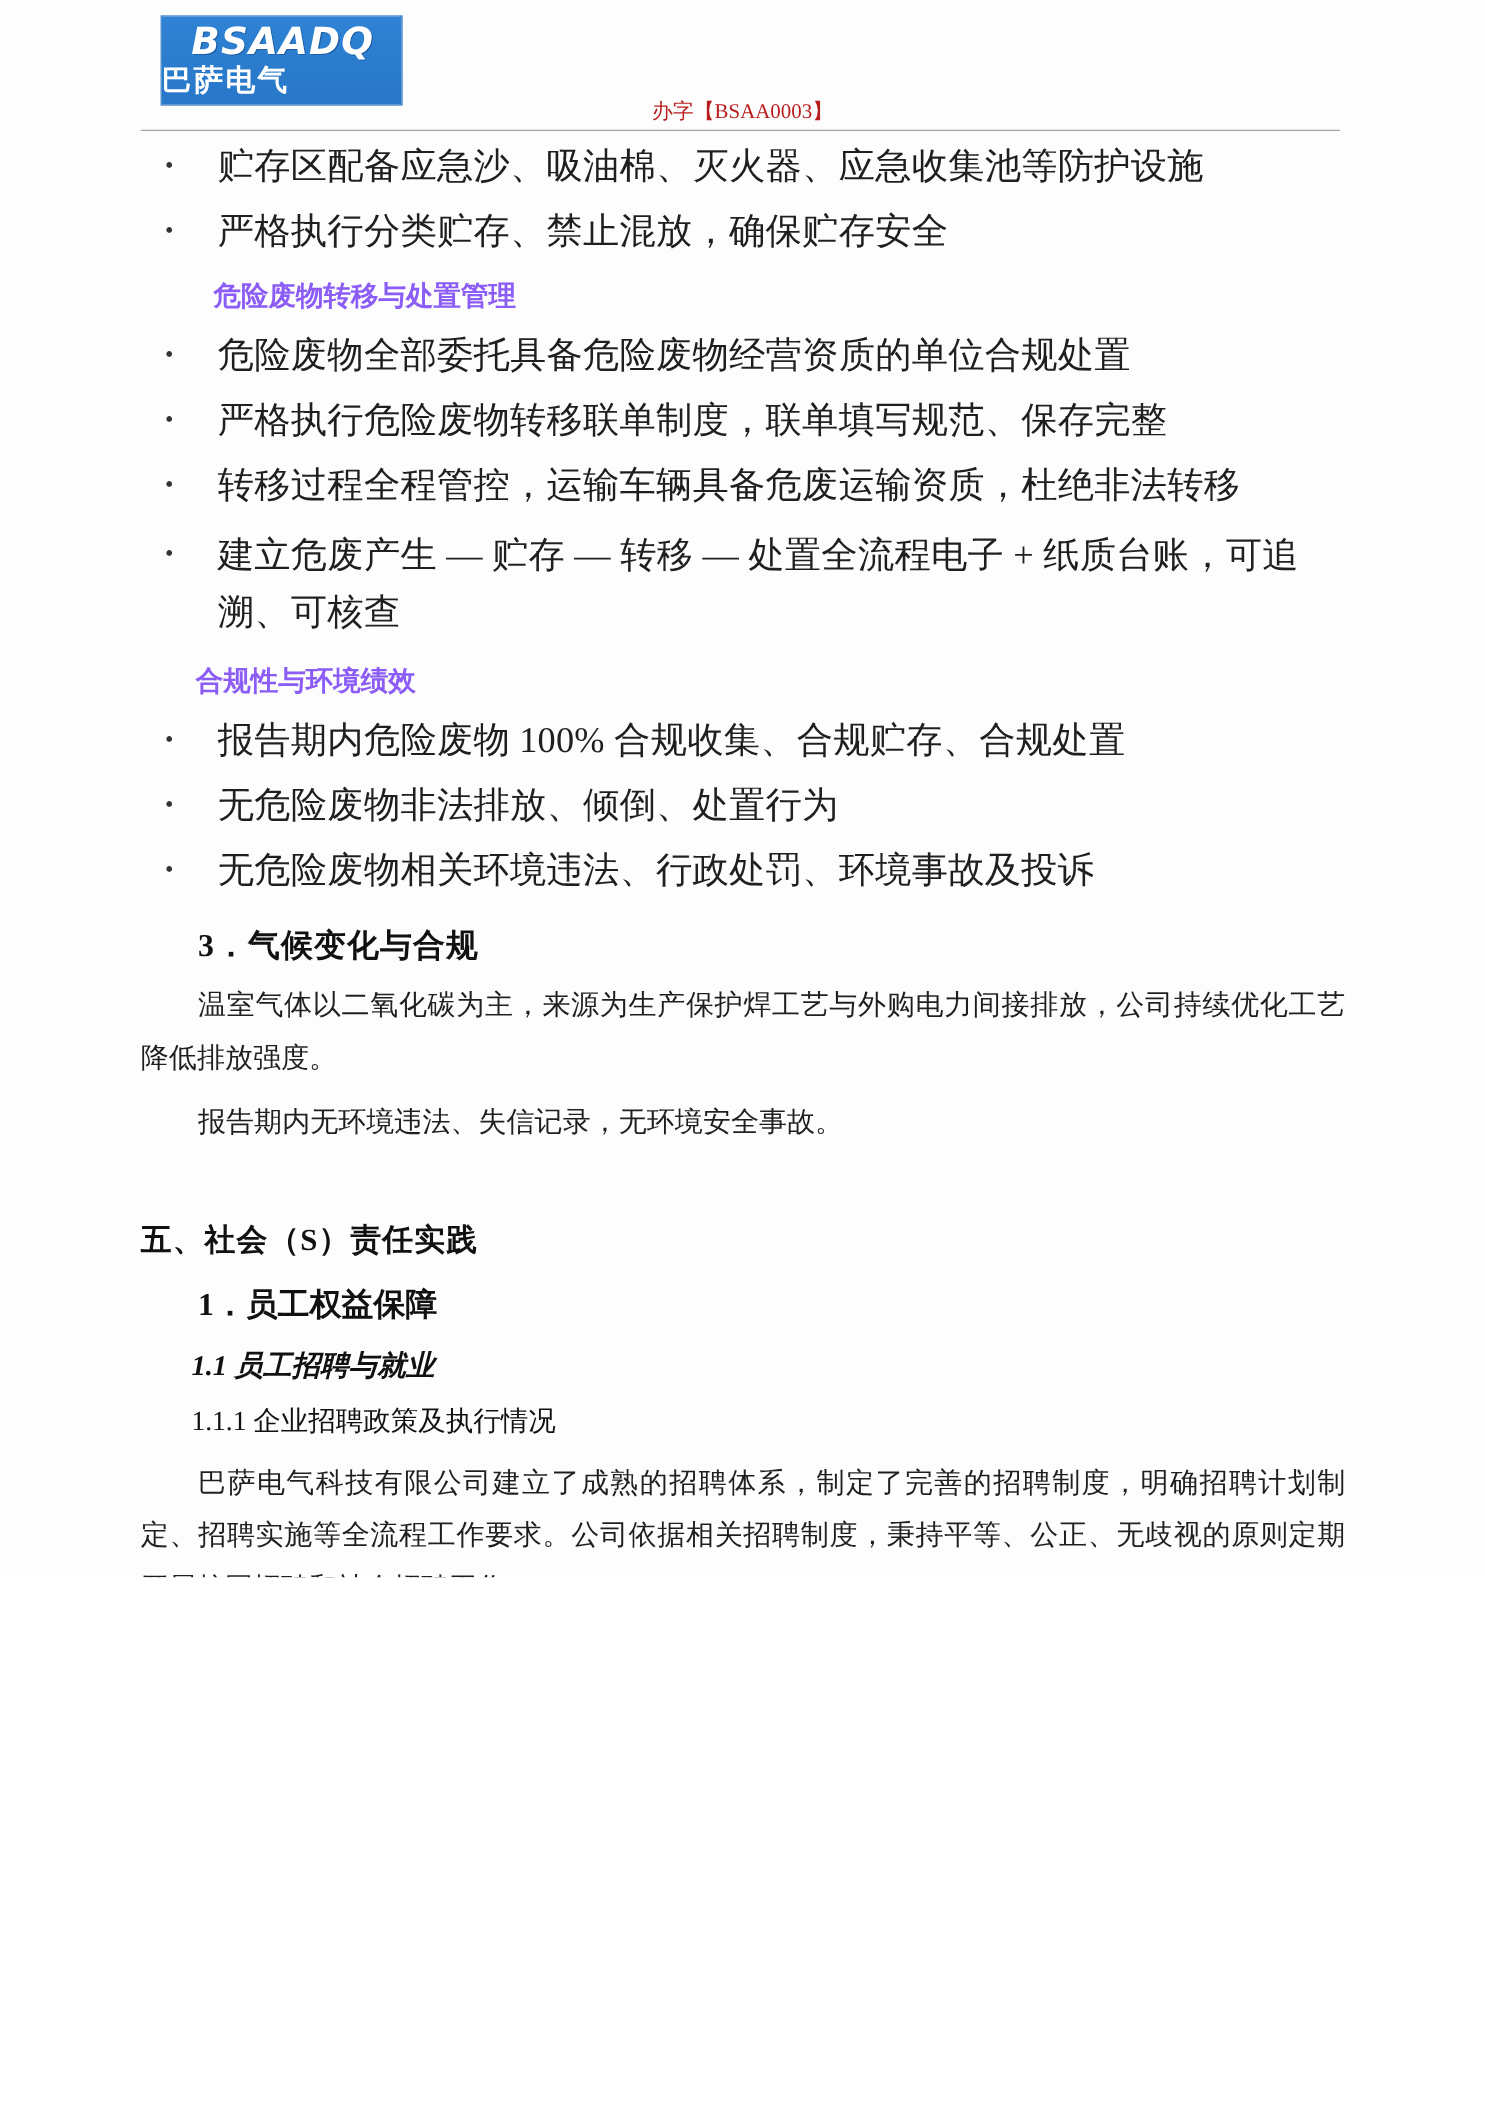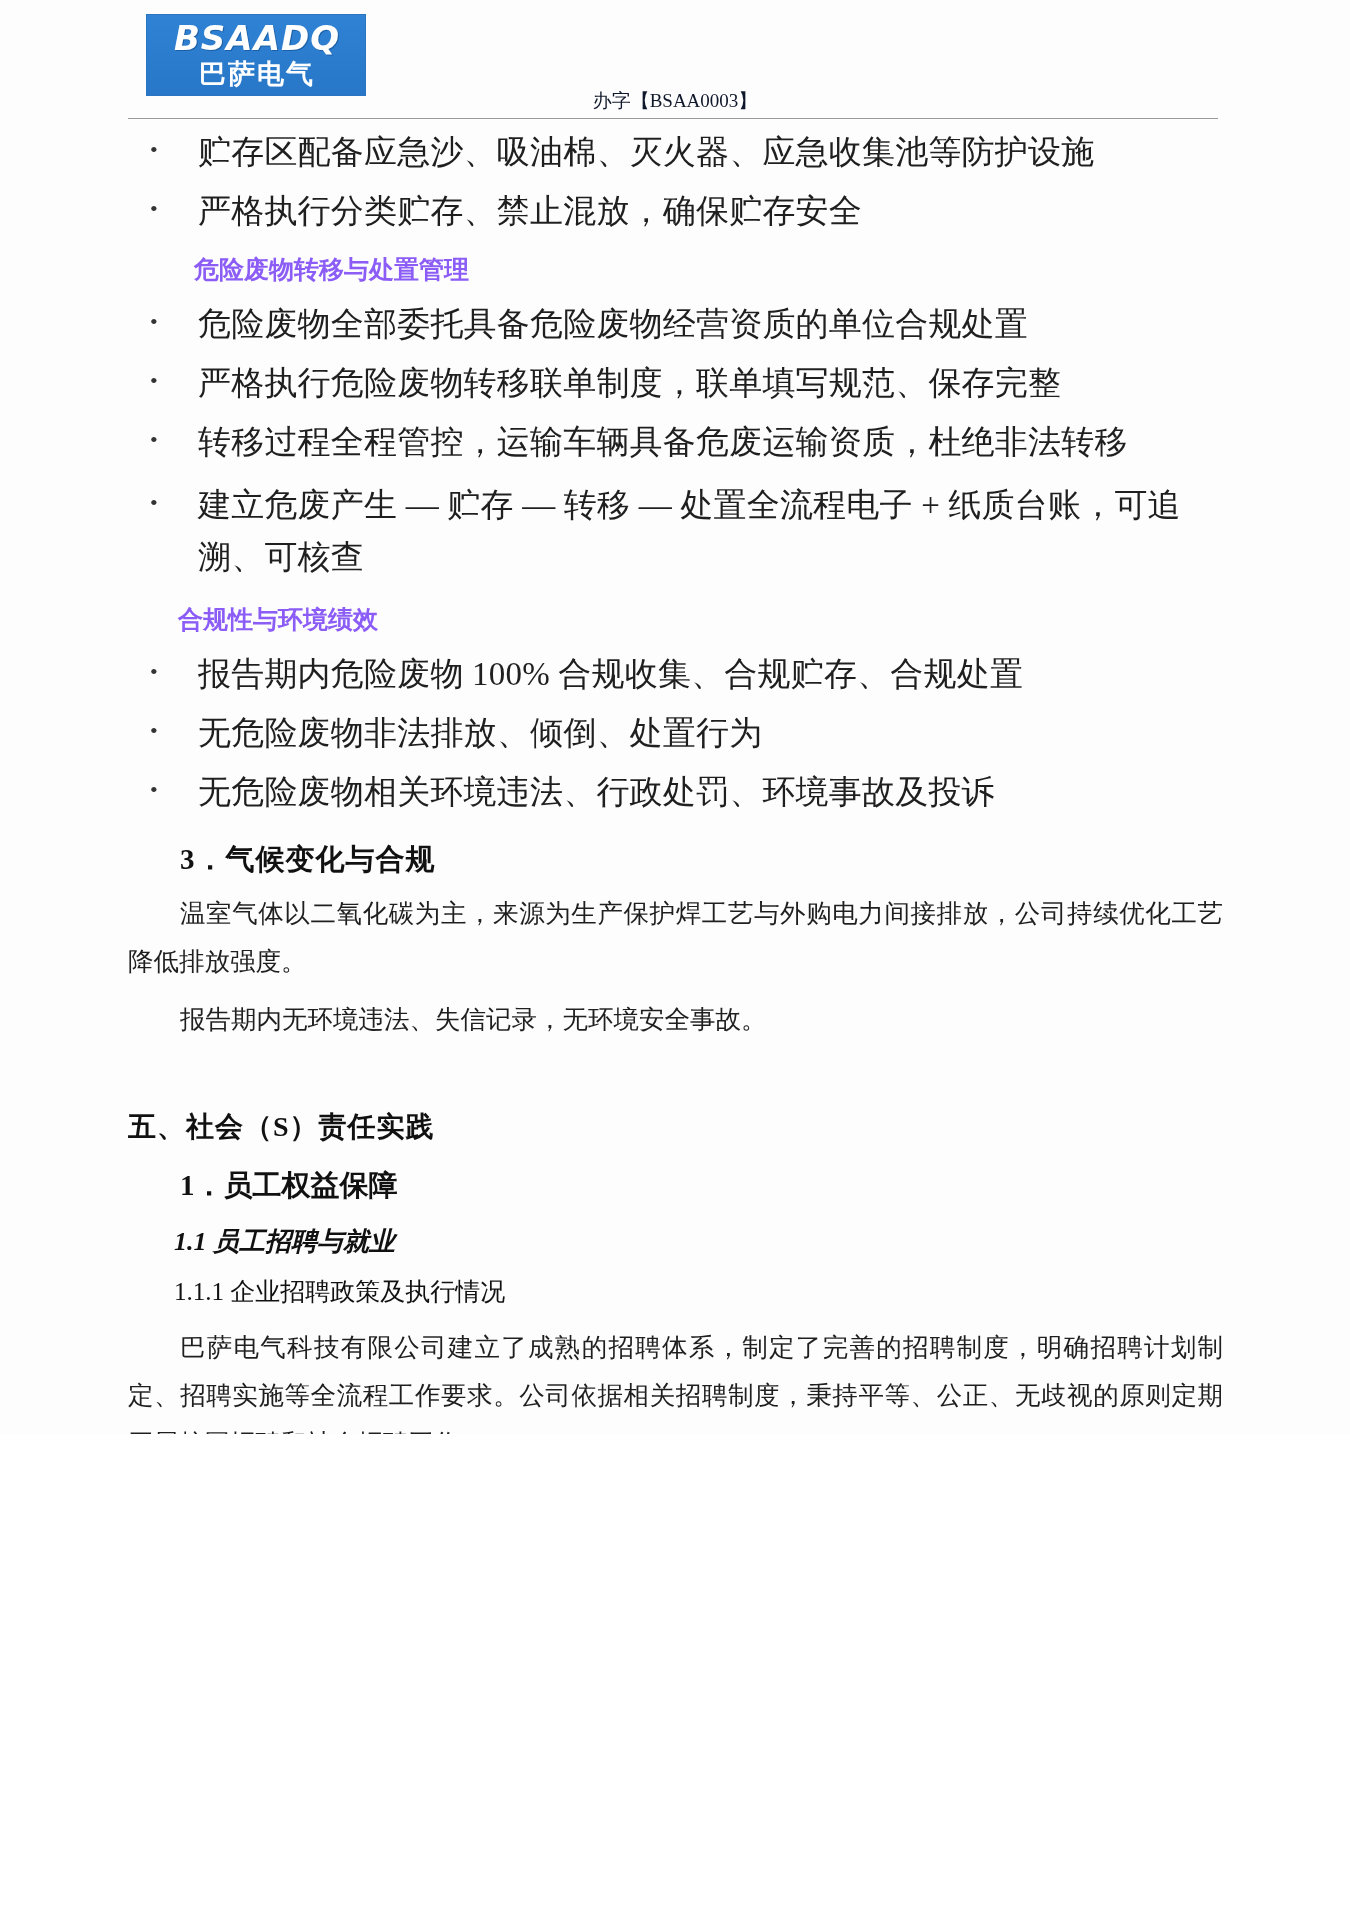--- a/index.html
+++ b/index.html
@@ -52,36 +52,36 @@
     font-size: 34px;
     letter-spacing: 1px;
     line-height: 38px;
     text-shadow: 1px 1px 0 #1b5fa6;
   }
   .logo-bottom {
     position: absolute;
     left: 0;
     top: 42px;
     width: 220px;
-    text-align: center;
+    text-align: left;
     color: #ffffff;
     font-family: "DejaVu Sans", sans-serif;
     font-weight: bold;
     font-size: 27px;
     letter-spacing: 2px;
     line-height: 34px;
   }
   .doc-code {
     position: absolute;
     top: 88px;
     left: 0;
     width: 1350px;
     text-align: center;
     font-size: 19px;
-    color: #0f172a;
+    color: #b91c1c;
     font-family: "Liberation Serif", serif;
   }
   .header-rule {
     position: absolute;
     top: 118px;
     left: 128px;
     width: 1090px;
     height: 1px;
     background: #9a9a9a;
   }

